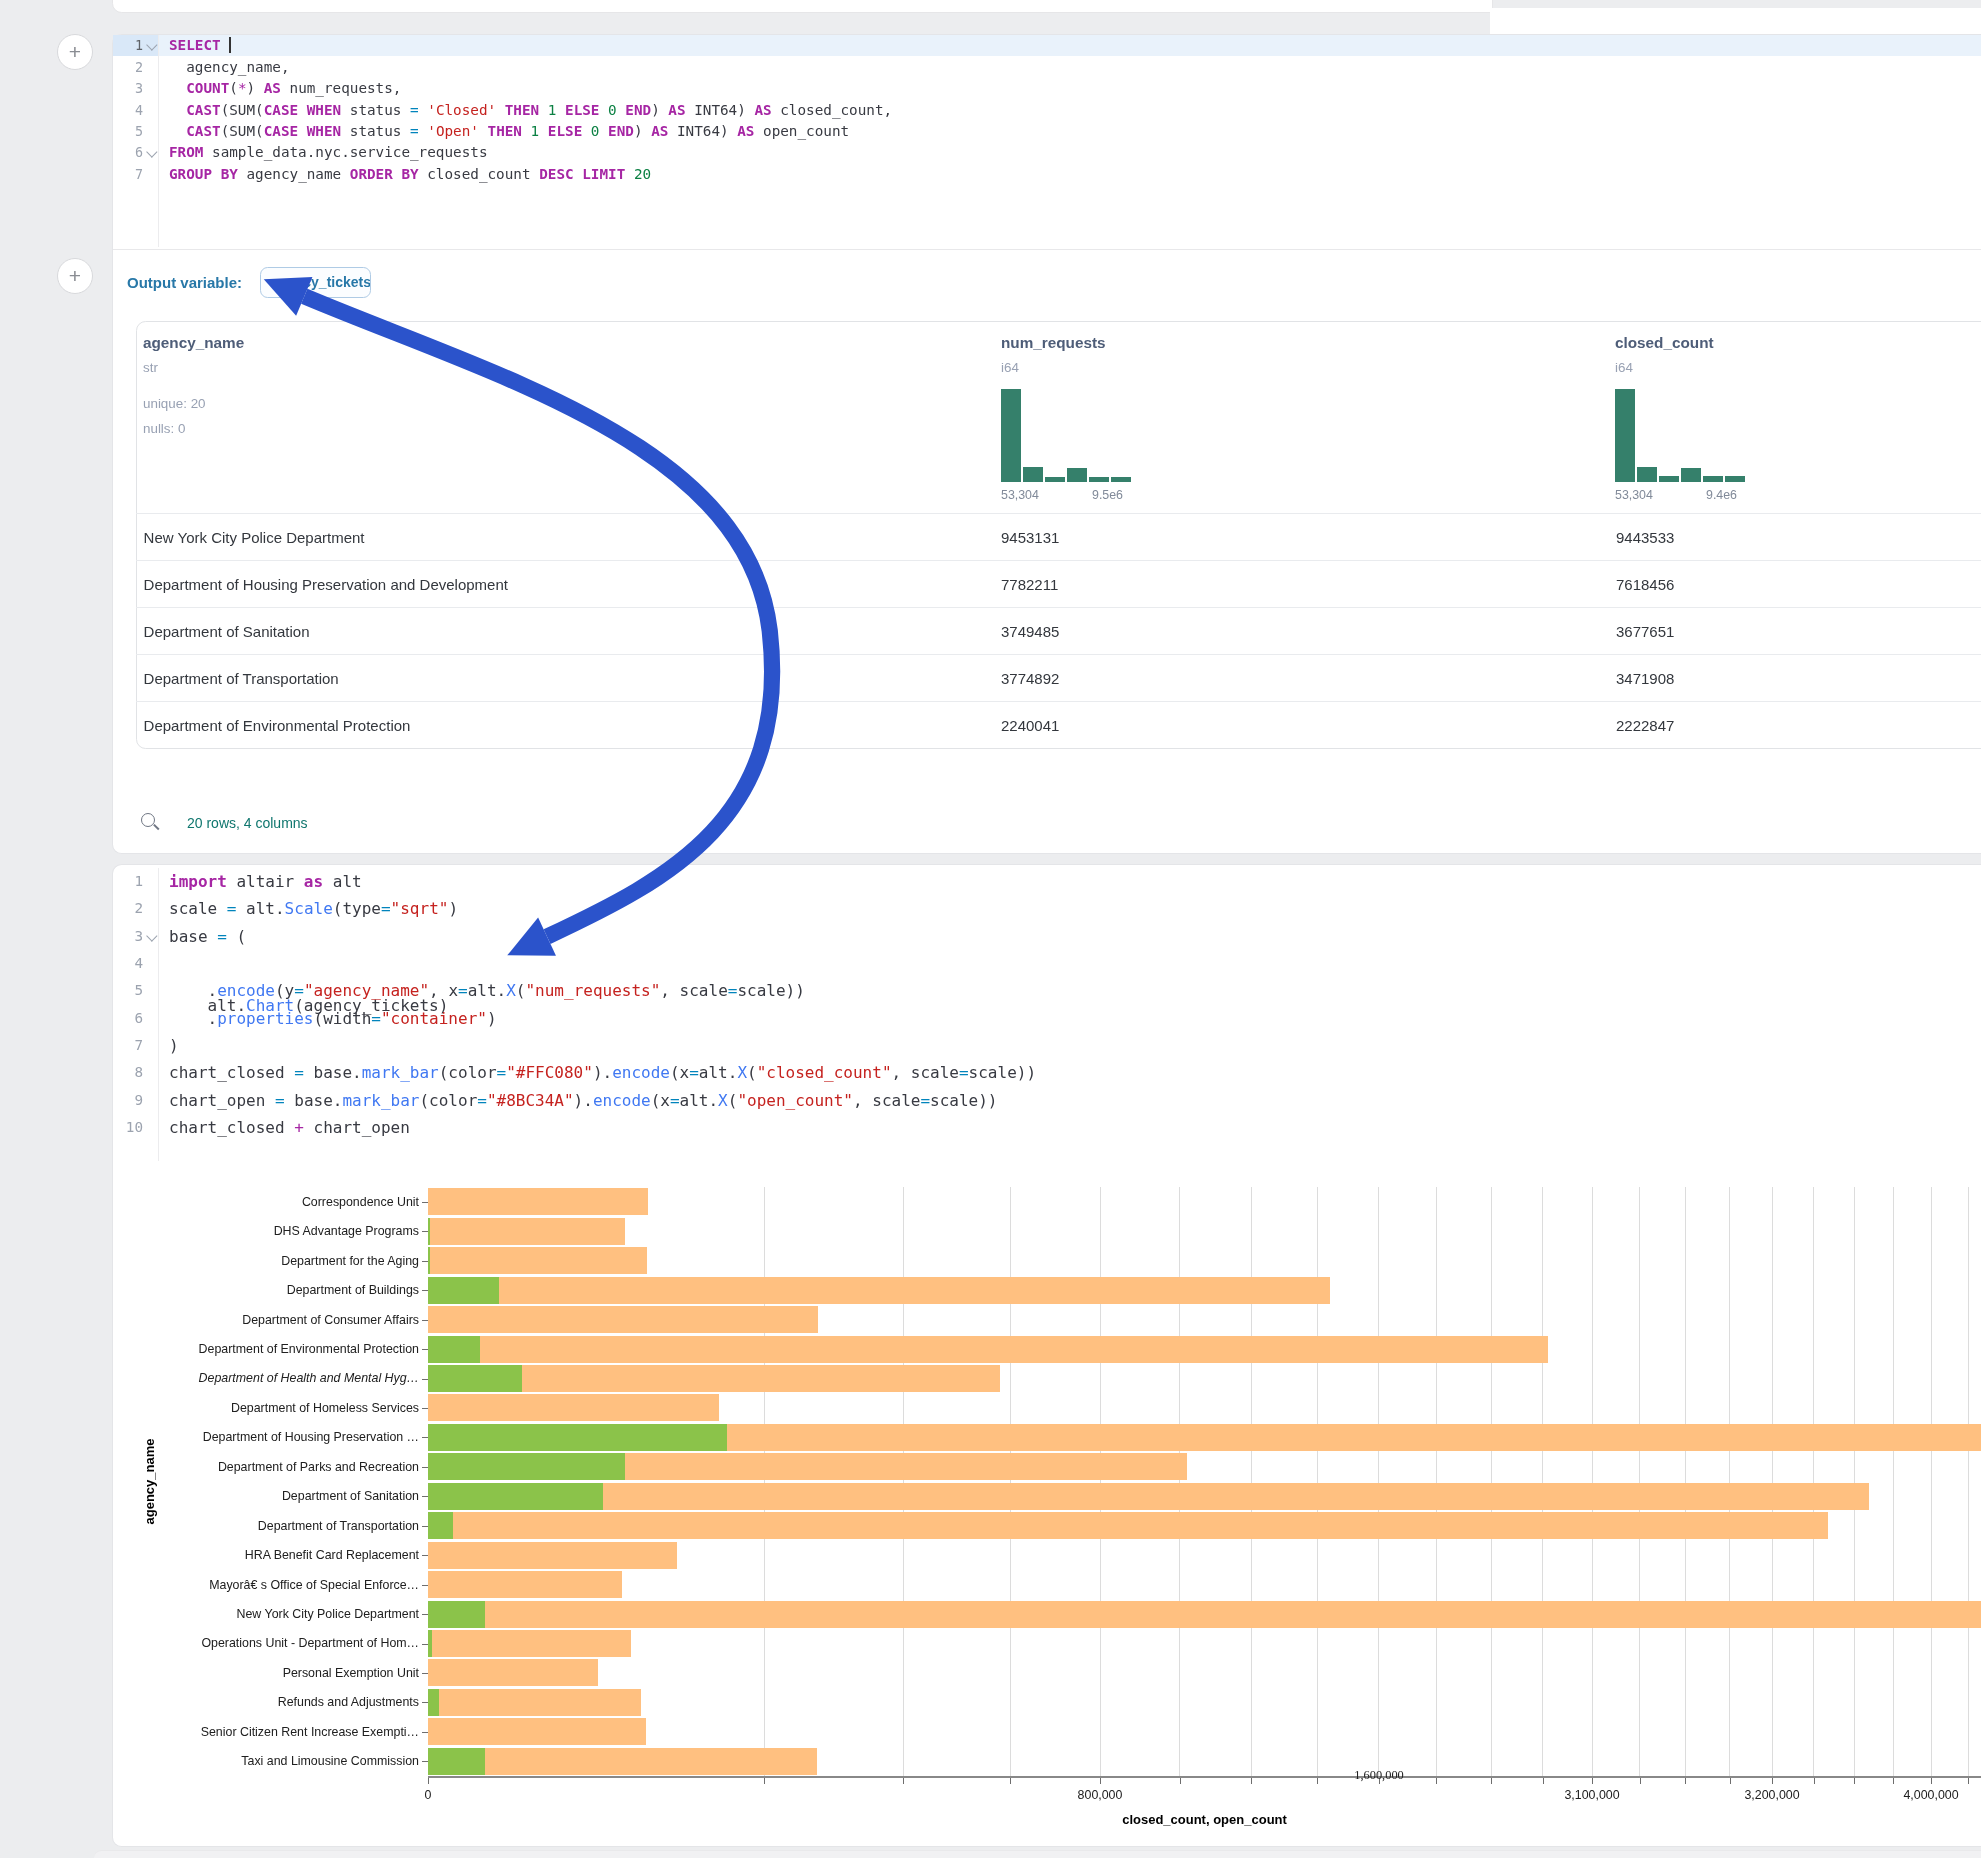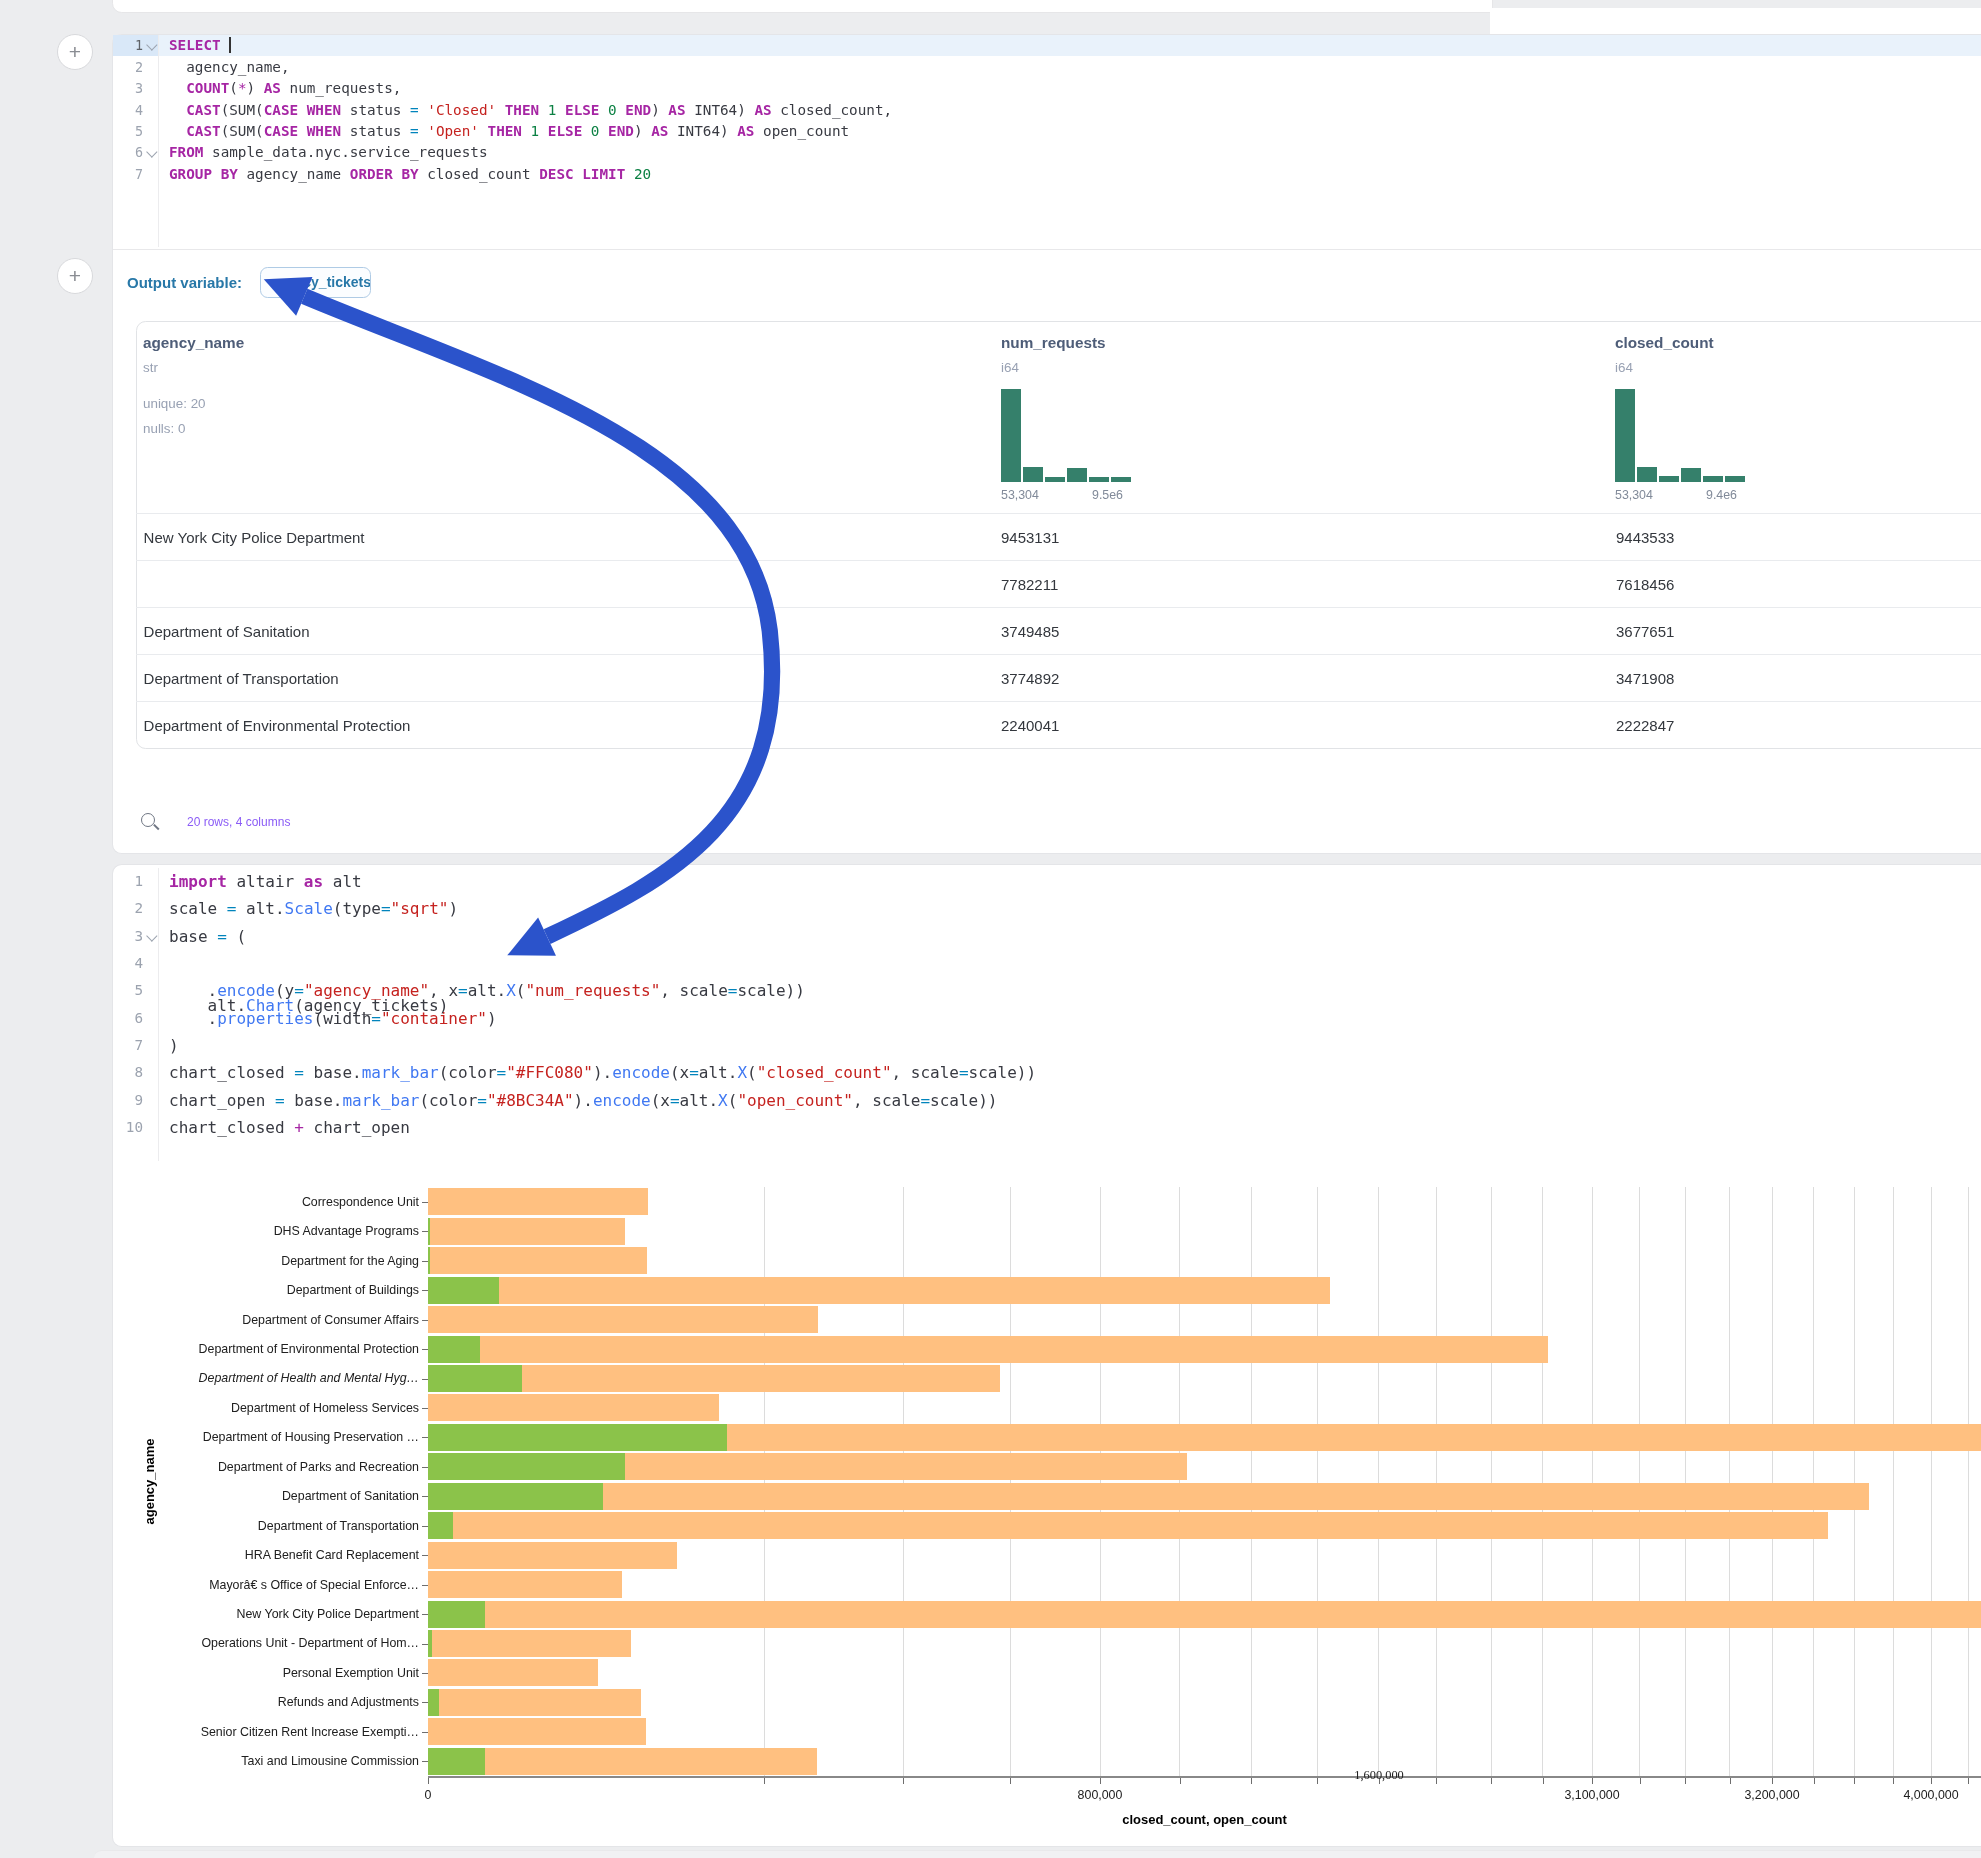--- a/index.html
+++ b/index.html
@@ -27,21 +27,21 @@
   
   .card{position:absolute;background:#fff;border:1px solid #E1E3E6;border-radius:9.6px;}
   .col-name{position:absolute;font-weight:bold;font-size:15.3px;color:#4E5D78;}
   .col-type{position:absolute;font-size:13.4px;color:#98A1B3;}
   .col-stat{position:absolute;font-size:13.4px;color:#98A1B3;}
   .hist{position:absolute;width:130px;height:96px;}
   .hist-bar{position:absolute;bottom:0;background:#35806B;}
   .hist-lab{position:absolute;font-size:12.4px;color:#818A99;}
   .t-row{position:absolute;left:0;right:0;height:47px;border-top:1px solid #E9EBEE;}
   .t-cell{position:absolute;top:0;height:47px;line-height:47px;font-size:15px;color:#33373D;white-space:nowrap;}
-  .footer-txt{font-size:12px;color:#8b5cf6;}
+  .footer-txt{font-size:14px;color:#0f766e;}
   
   .gridline{position:absolute;top:0;width:1px;background:#DCDCDC;}
   .bar{position:absolute;height:27px;}
   .ylab{position:absolute;width:304px;text-align:right;font-size:12.4px;color:#202020;white-space:nowrap;}
   .ytick{position:absolute;width:5.7px;height:1px;background:#6E6E6E;}
   .xtick{position:absolute;width:1px;height:5.7px;background:#6E6E6E;}
   .xlab{position:absolute;transform:translateX(-50%);font-size:12.4px;color:#202020;white-space:nowrap;}
   .axis-title{position:absolute;font-size:13px;font-weight:bold;color:#000;}
   .search-icon{position:absolute;width:12.4px;height:12.4px;border:1.7px solid #6F7683;border-radius:50%;}
   .search-handle{position:absolute;width:6.7px;height:1.7px;background:#6F7683;transform:rotate(45deg);}
@@ -118,20 +118,21 @@
         <div class="hist-bar" style="left: 110px; width: 20px; height: 5.7px;"></div>
       </div>
       <div class="hist-lab" style="left: 1615px; top: 488px;">53,304</div>
       <div class="hist-lab" style="left: 1706px; top: 488px;">9.4e6</div>
       <div class="t-row" style="left: 136px; width: 1864px; top: 513px;">
         <div class="t-cell" style="left: 7.6px;">New York City Police Department</div>
         <div class="t-cell" style="left: 865px;">9453131</div>
         <div class="t-cell" style="left: 1480px;">9443533</div>
       </div>
       <div class="t-row" style="left: 136px; width: 1864px; top: 560px;">
+        <div class="t-cell" style="left: 7.6px;">Department of Housing Preservation and Development</div>
         <div class="t-cell" style="left: 865px;">7782211</div>
         <div class="t-cell" style="left: 1480px;">7618456</div>
       </div>
       <div class="t-row" style="left: 136px; width: 1864px; top: 607px;">
         <div class="t-cell" style="left: 7.6px;">Department of Sanitation</div>
         <div class="t-cell" style="left: 865px;">3749485</div>
         <div class="t-cell" style="left: 1480px;">3677651</div>
       </div>
       <div class="t-row" style="left: 136px; width: 1864px; top: 654px;">
         <div class="t-cell" style="left: 7.6px;">Department of Transportation</div>

